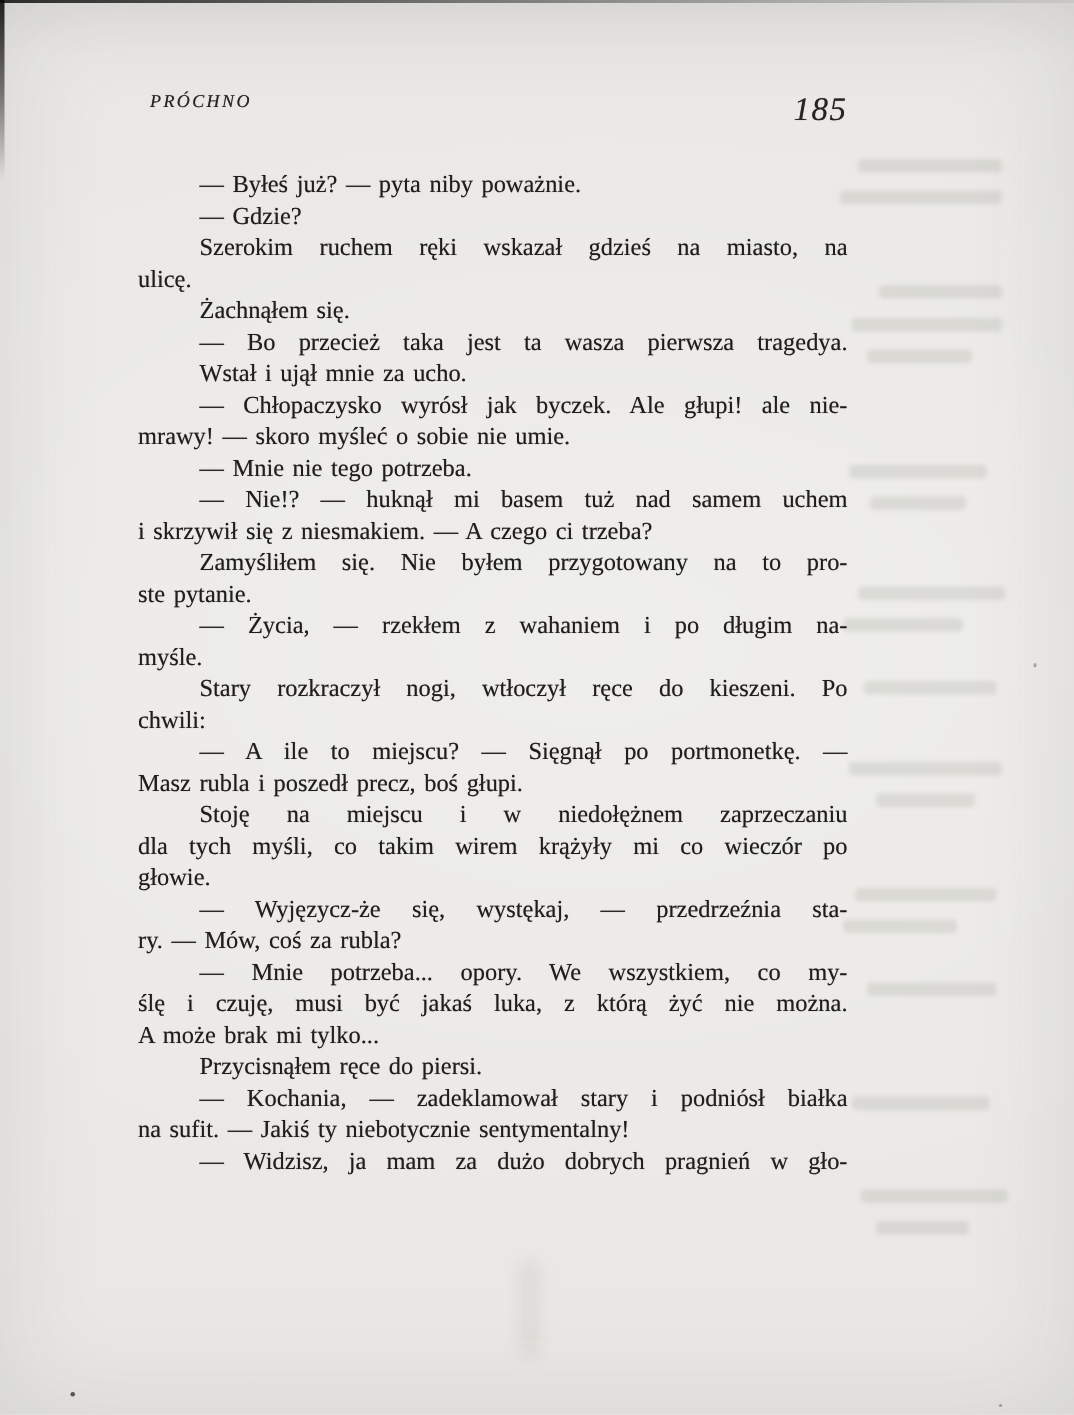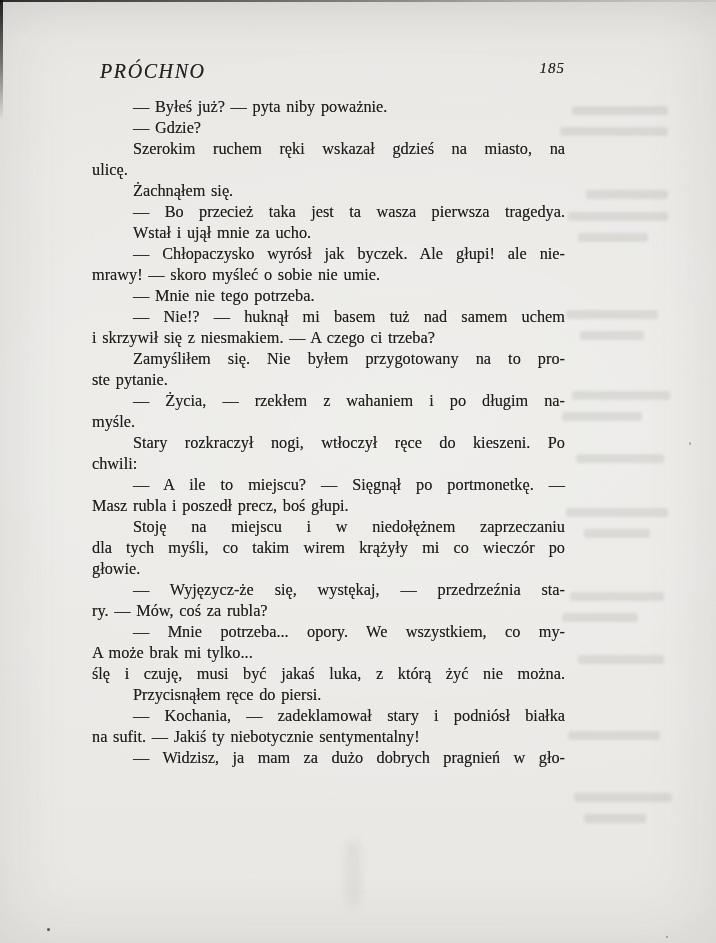--- a/index.html
+++ b/index.html
@@ -27,30 +27,30 @@
     position: absolute; left: 0; top: 0; width: 3px; height: 120px;
     background: linear-gradient(180deg, rgba(12,12,12,0.9), rgba(20,20,20,0.5) 55%, rgba(40,40,40,0));
   }
   .running-header {
     position: absolute; left: 0; top: 60px; width: 716px; height: 22px;
     font-style: italic;
     color: #262423;
   }
   .book-title {
     position: absolute; left: 100px; top: 0;
-    font-size: 20px; letter-spacing: 1.6px;
+    font-size: 12px; letter-spacing: 1.6px;
     text-shadow: 0 0 0.5px rgba(20,20,20,0.55);
   }
   .page-number {
     position: absolute; right: 151px; top: 0;
-    font-size: 15px; letter-spacing: 1px;
+    font-size: 22px; letter-spacing: 1px;
     text-shadow: 0 0 0.5px rgba(20,20,20,0.55);
   }
   .text-block {
-    position: absolute; left: 92px; top: 96px; width: 473px;
+    position: absolute; left: 92px; top: 112px; width: 473px;
     color: #201e1d;
   }
   .line {
     height: 21px; line-height: 21px;
     font-size: 16.3px;
     word-spacing: 0.10em;
     white-space: normal;
     text-shadow: 0 0 0.5px rgba(25,23,22,0.55);
   }
   .line.ind { padding-left: 41px; }
@@ -126,21 +126,21 @@
       <div class="line ind just">Stary rozkraczył nogi, wtłoczył ręce do kieszeni. Po</div>
       <div class="line">chwili:</div>
       <div class="line ind just">— A ile to miejscu? — Sięgnął po portmonetkę. —</div>
       <div class="line">Masz rubla i poszedł precz, boś głupi.</div>
       <div class="line ind just">Stoję na miejscu i w niedołężnem zaprzeczaniu</div>
       <div class="line just">dla tych myśli, co takim wirem krążyły mi co wieczór po</div>
       <div class="line">głowie.</div>
       <div class="line ind just">— Wyjęzycz-że się, wystękaj, — przedrzeźnia sta-</div>
       <div class="line">ry. — Mów, coś za rubla?</div>
       <div class="line ind just">— Mnie potrzeba... opory. We wszystkiem, co my-</div>
+      <div class="line just">ślę i czuję, musi być jakaś luka, z którą żyć nie można.</div>
       <div class="line">A może brak mi tylko...</div>
-      <div class="line just">ślę i czuję, musi być jakaś luka, z którą żyć nie można.</div>
       <div class="line ind">Przycisnąłem ręce do piersi.</div>
       <div class="line ind just">— Kochania, — zadeklamował stary i podniósł białka</div>
       <div class="line">na sufit. — Jakiś ty niebotycznie sentymentalny!</div>
       <div class="line ind just">— Widzisz, ja mam za dużo dobrych pragnień w gło-</div>
     </div>
 
 </div>
 
 </body></html>

